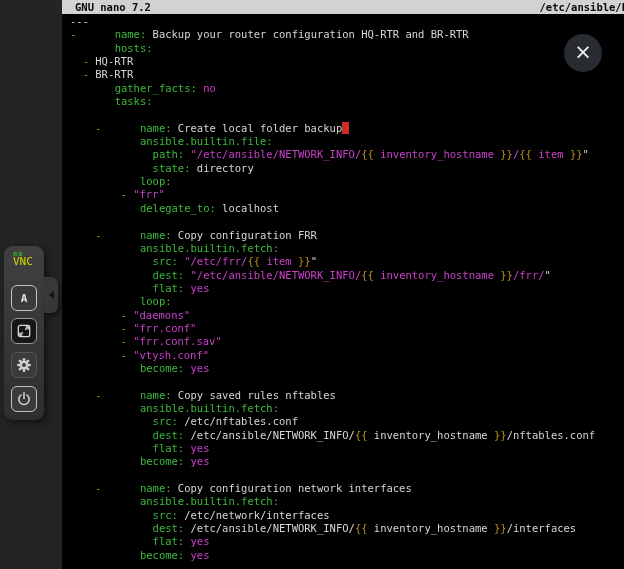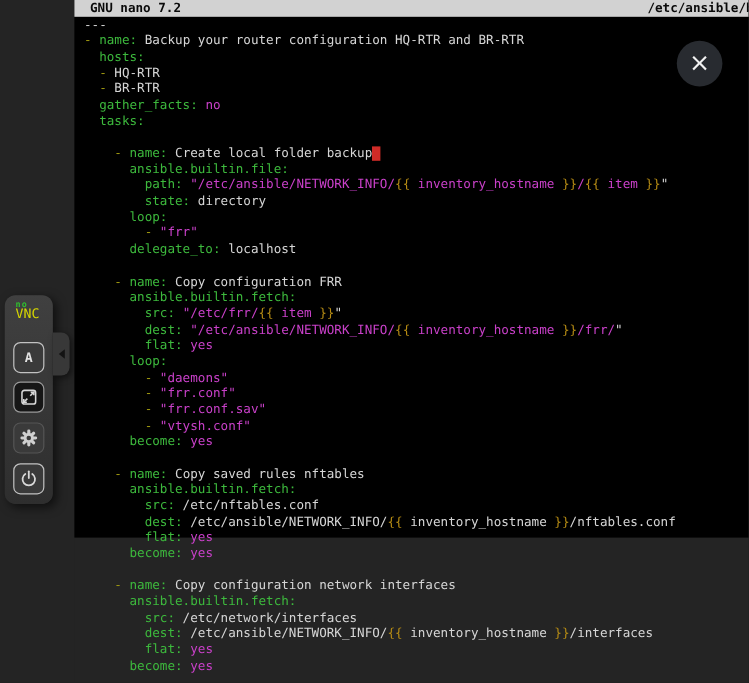--- a/index.html
+++ b/index.html
@@ -18,29 +18,29 @@
   .cp-btn.active{background:#161616;border:1.4px solid #9a9a9a;}
   .cp-btn.flat{border-color:#555;}
   .btn-a{top:39px;} .btn-fs{top:72px;} .btn-gear{top:106px;} .btn-pwr{top:140px;}
   .a-glyph{font-size:11px;font-weight:bold;color:#e2e2e2;font-family:"DejaVu Sans Mono",monospace;}
   .ico{width:16px;height:16px;display:block;}
   .handle{position:absolute;left:40px;top:31px;width:14px;height:36px;background:#383838;
     border-radius:0 7px 7px 0;box-shadow:2px 2px 5px rgba(0,0,0,.5);display:flex;align-items:center;justify-content:center;}
   .tri{width:0;height:0;border-top:4px solid transparent;border-bottom:4px solid transparent;border-right:5px solid #131313;}
 
   
-  .terminal{position:absolute;left:62px;top:0;width:562px;height:448px;background:var(--terminal_bg,#000);}
+  .terminal{position:absolute;left:62px;top:0;width:562px;height:569px;background:var(--terminal_bg,#000);}
   .titlebar{position:relative;height:14px;background:var(--titlebar_bg,#d2d2d2);color:#0a0a0a;
     font-size:10.5px;font-weight:bold;line-height:14px;overflow:hidden;white-space:pre;}
   .tb-app{position:absolute;left:13px;top:0;}
   .tb-path{position:absolute;right:-4px;top:0;}
   .editor{position:absolute;left:8px;top:15px;font-size:10.5px;line-height:13.35px;white-space:pre;}
   .line{height:13.35px;}
   .c-w{color:var(--fg,#d6d6d6);}
-  .c-g{color:var(--green,#3db93d);}
+  .c-g{color:var(--green,#3db93d);margin-left:32px;}
   .c-m{color:var(--magenta,#c940c9);}
   .c-d{color:var(--olive,#a09a10);}
   .c-b{color:var(--brace,#b98e14);}
   .c-r{background:var(--cursor,#cf2b27);color:var(--cursor,#cf2b27);}
 
   
   .close-btn{position:absolute;left:502px;top:34px;width:38px;height:38px;border-radius:50%;
     background:var(--close_bg,#282b30);display:flex;align-items:center;justify-content:center;cursor:pointer;}
   .close-btn span{color:#f2f2f2;font-size:21px;font-family:"DejaVu Sans",sans-serif;line-height:1;margin-top:-2px;}
 </style>

